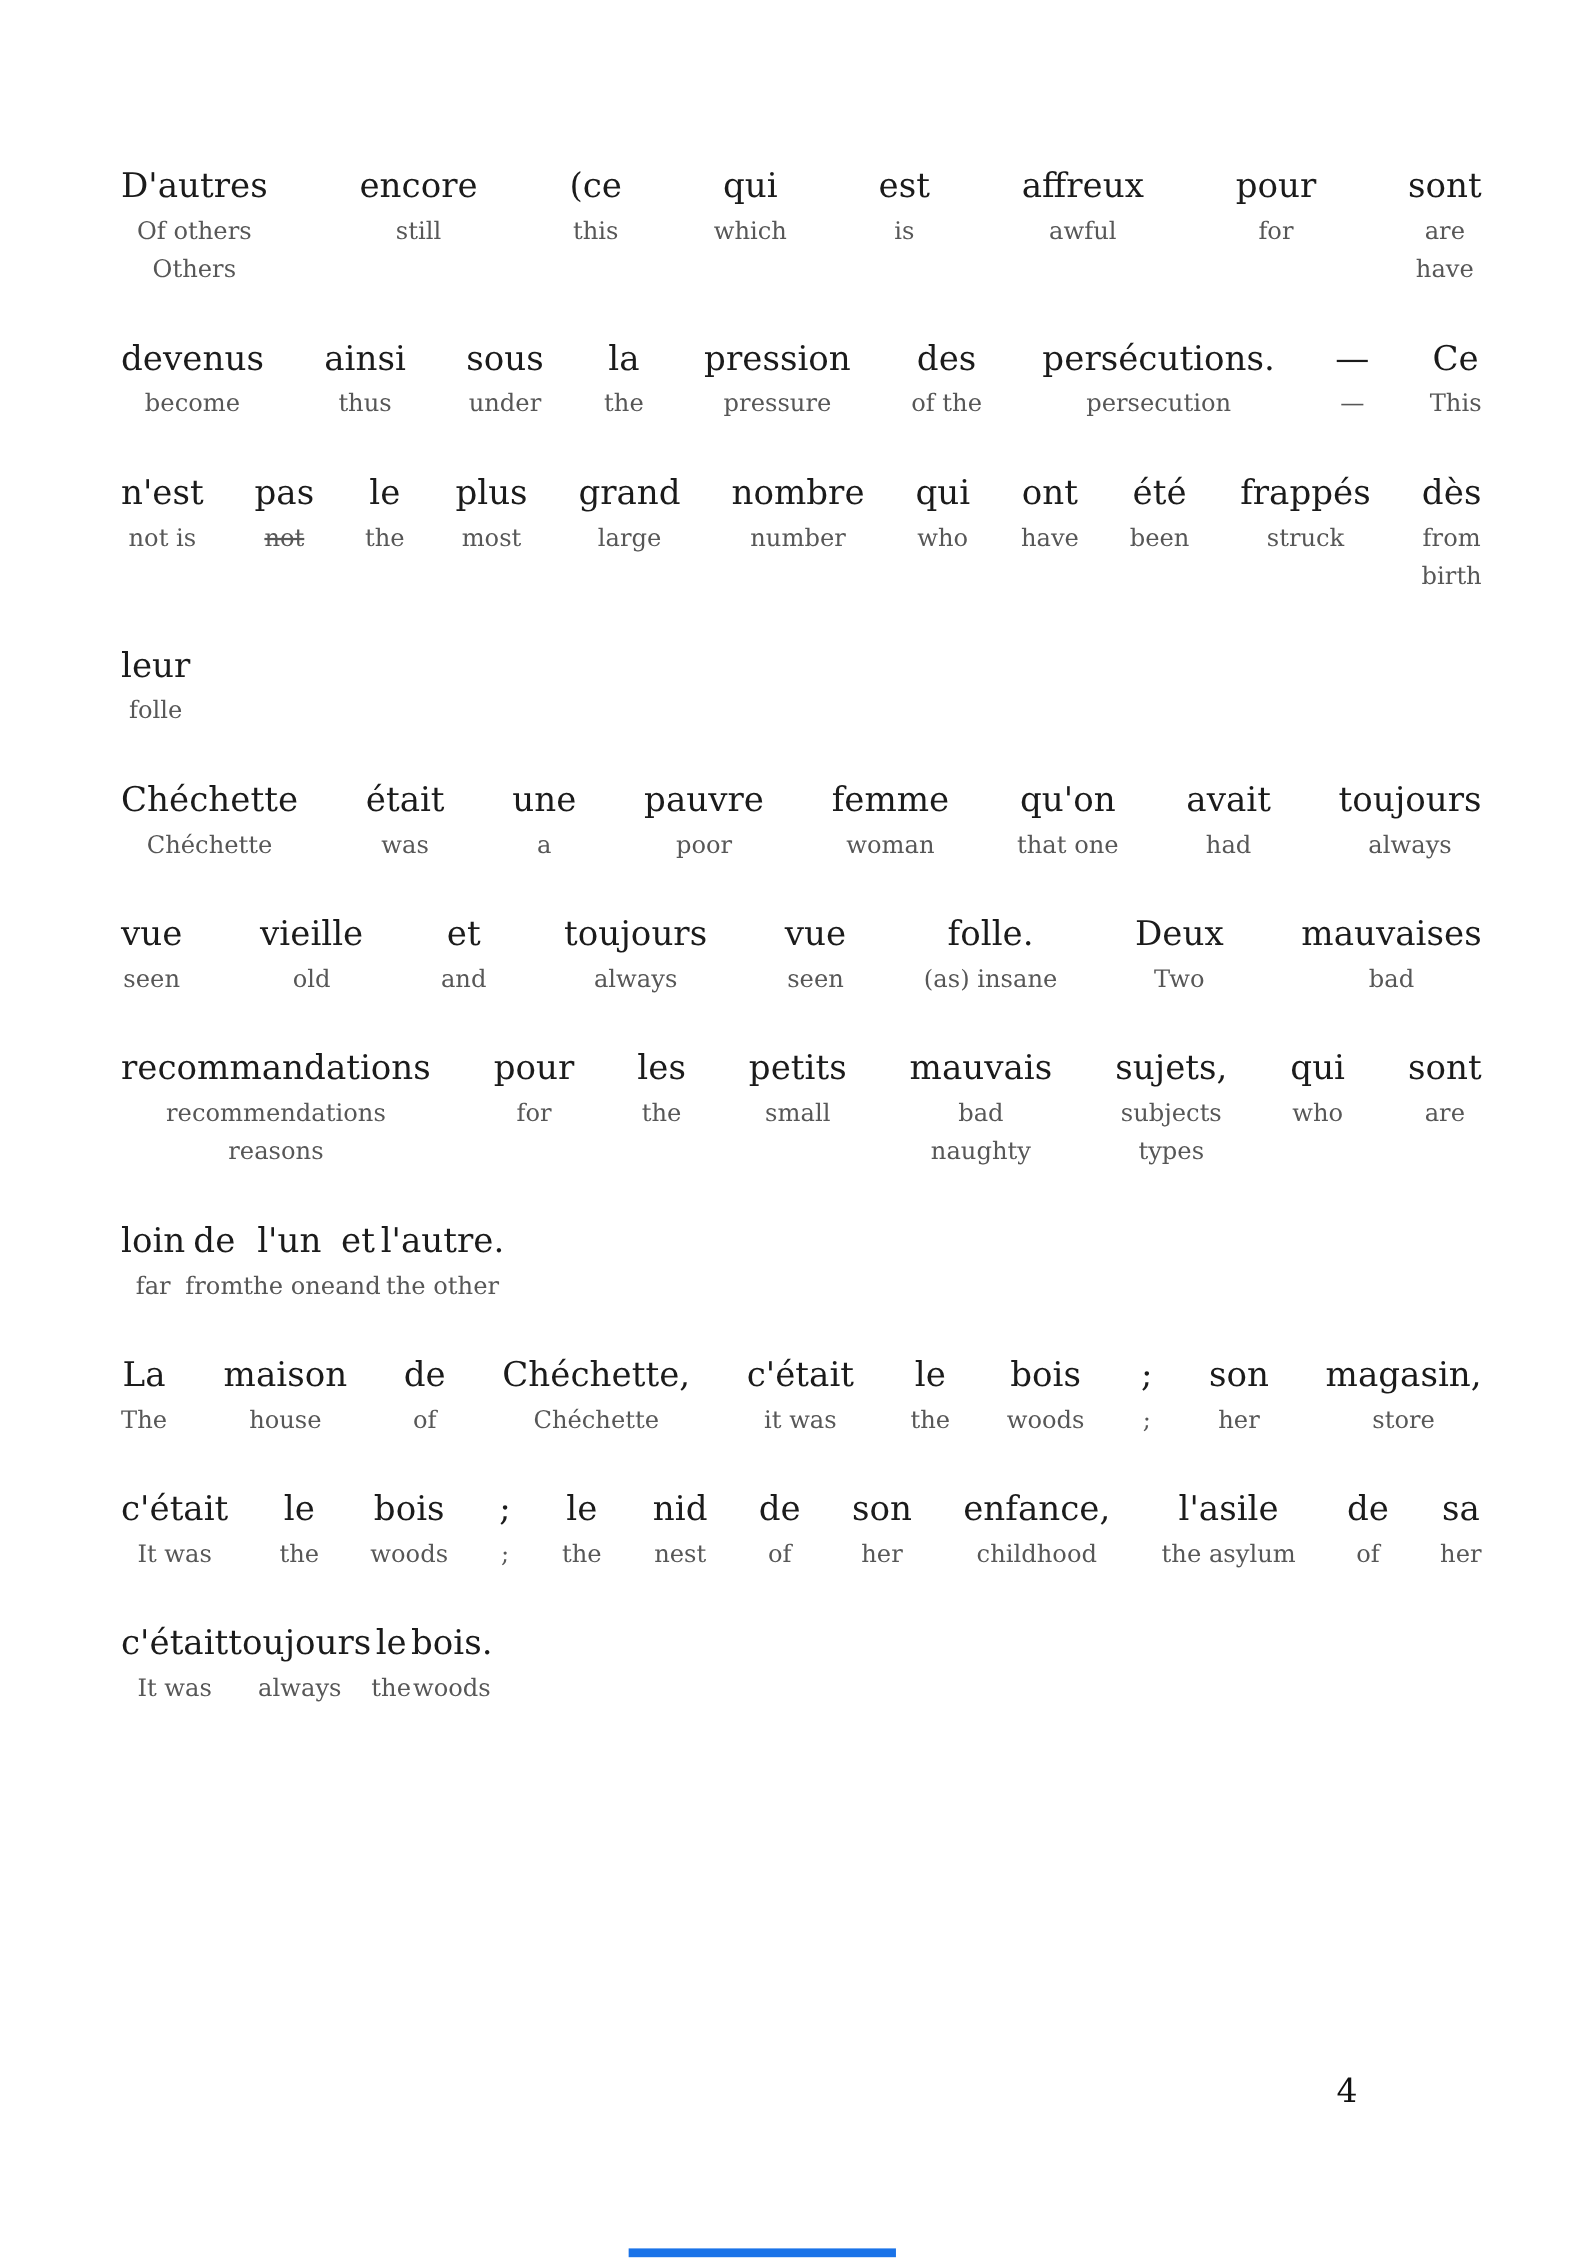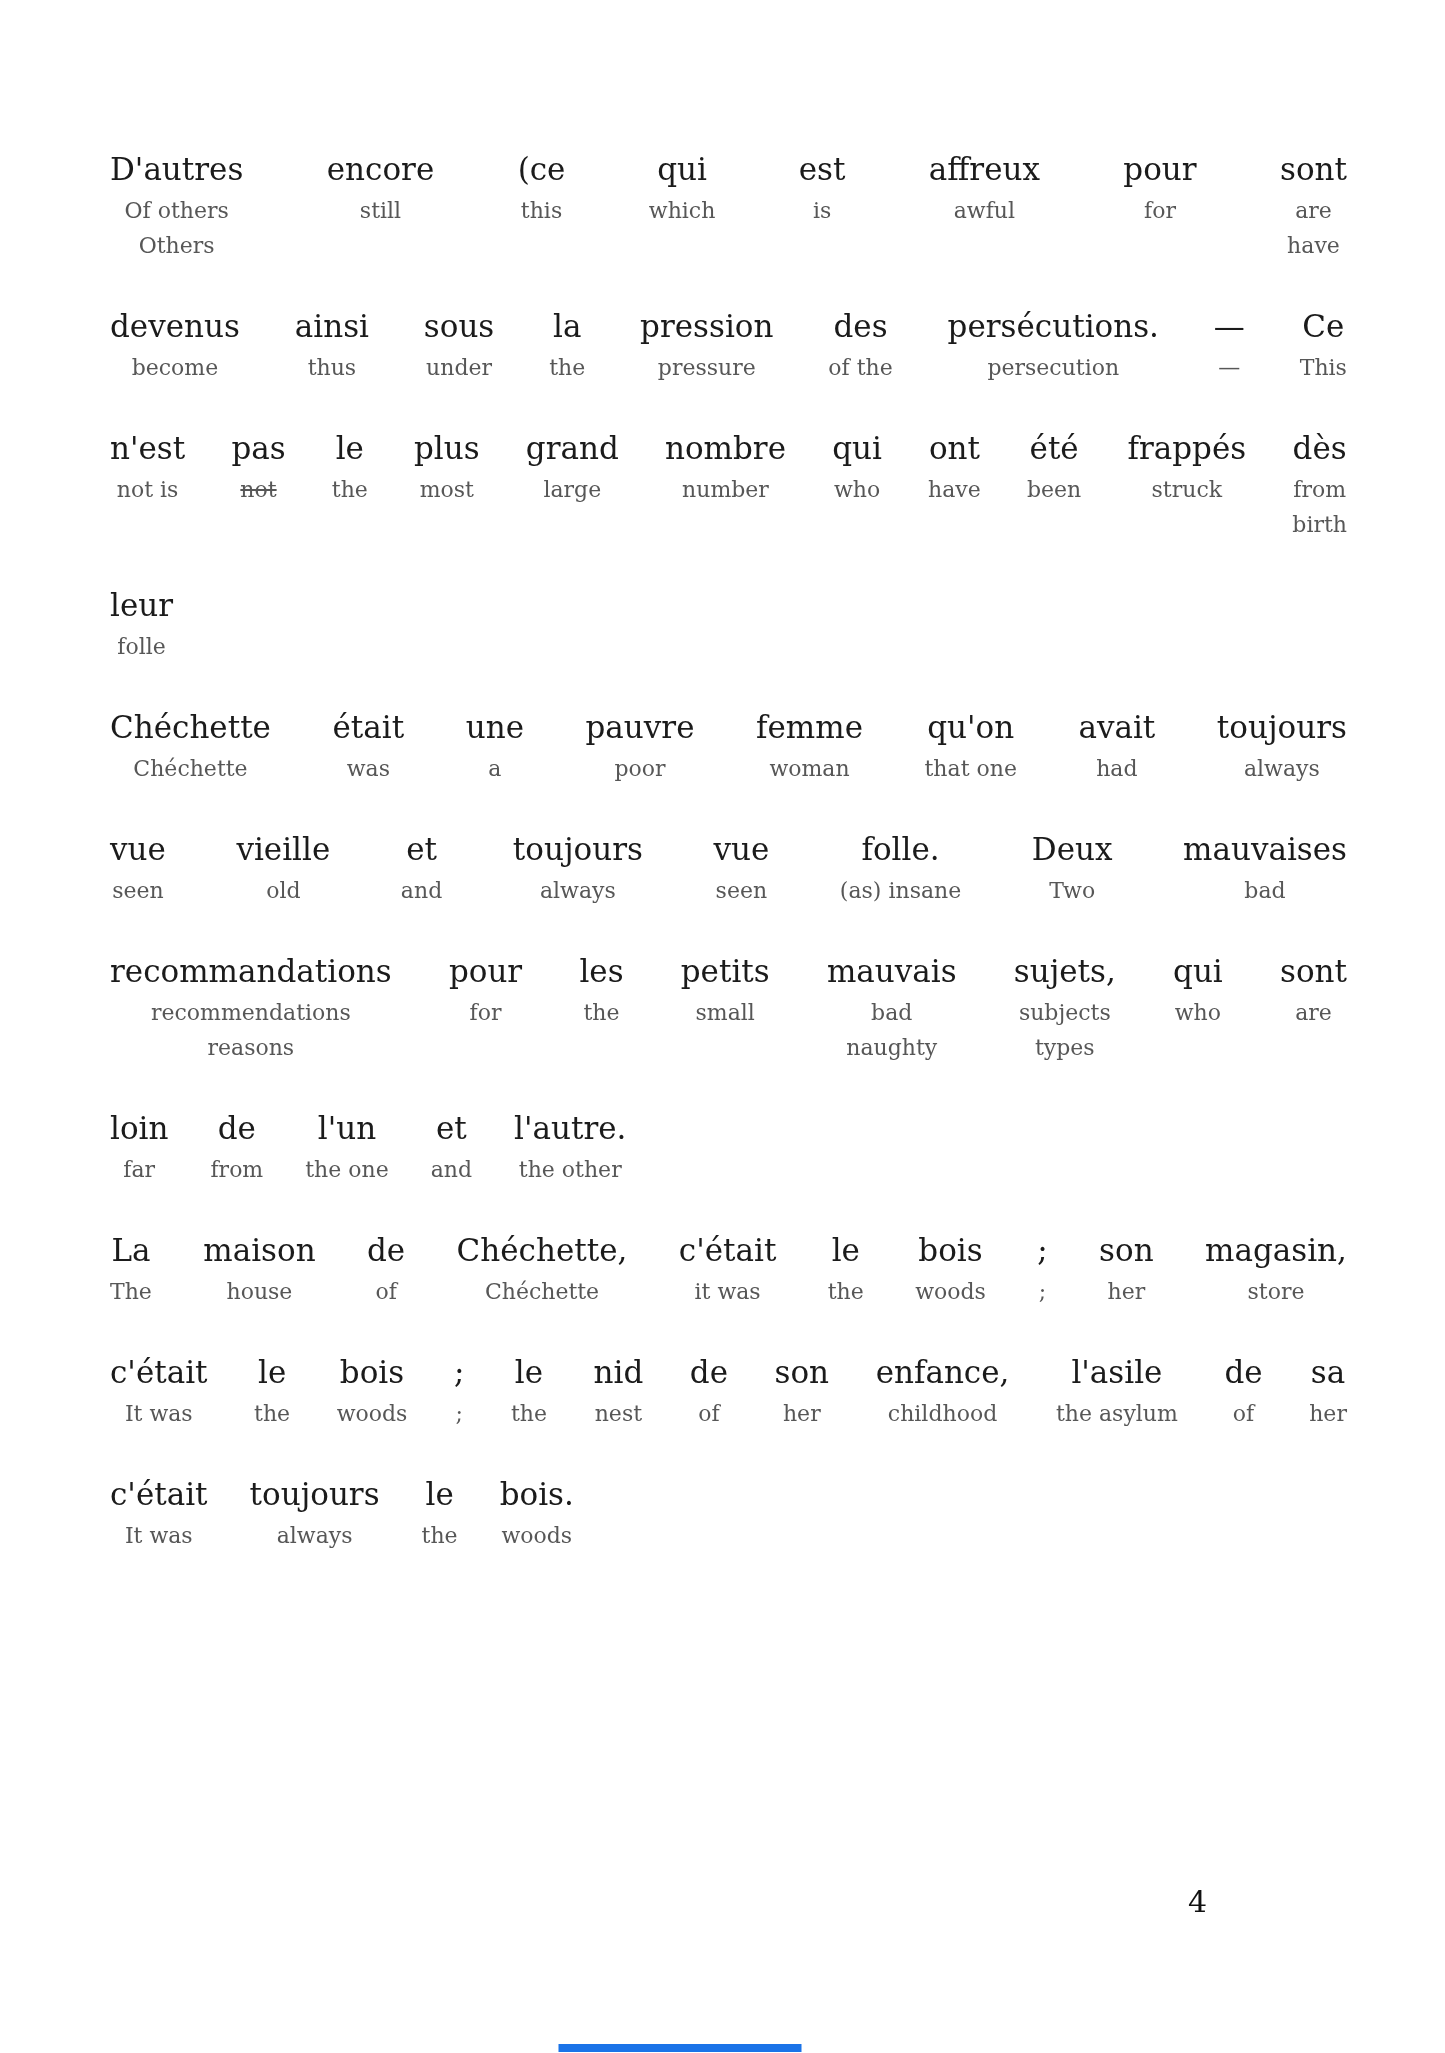--- a/index.html
+++ b/index.html
@@ -3,35 +3,36 @@
 <meta charset="utf-8">
 <style>
   html, body { margin: 0; padding: 0; background: #ffffff; }
   .page {
     position: relative;
     width: 1359px;
     height: 2053px;
     background: #ffffff;
     overflow: hidden;
     font-family: "DejaVu Serif", serif;
+    padding-left: 27px;
   }
   .content {
     position: absolute;
     left: 110px;
     top: 146px;
     width: 1237px;
   }
   .paragraph { margin-bottom: 34px; }
   .line {
     display: flex;
     align-items: flex-start;
     margin-bottom: 40px;
   }
   .line.justify { justify-content: space-between; }
-  .line.left { justify-content: flex-start; gap: 42px; }
+  .line.left { justify-content: flex-start; }
   .word {
     display: flex;
     flex-direction: column;
     align-items: center;
   }
   .fr {
     font-size: 31px;
     line-height: 47px;
     color: #1b1b1b;
     white-space: nowrap;

